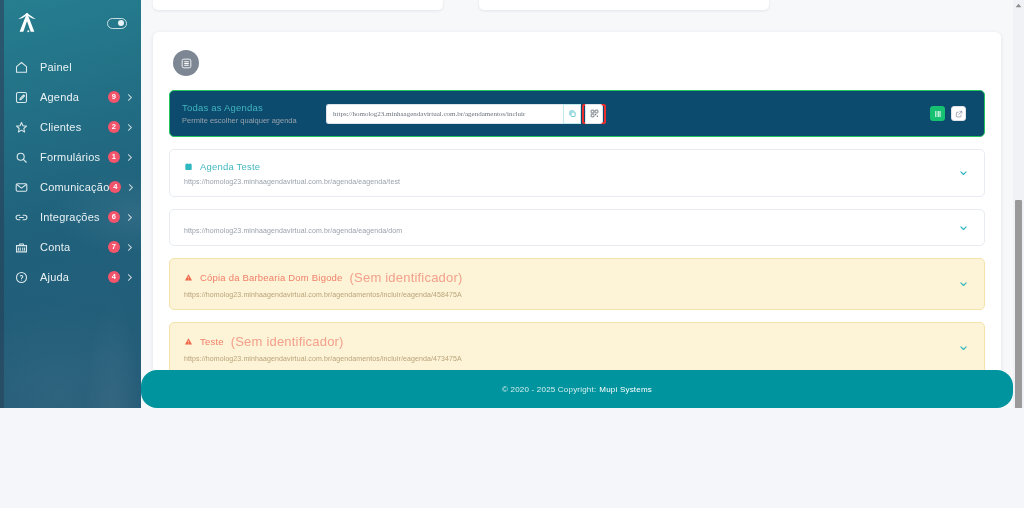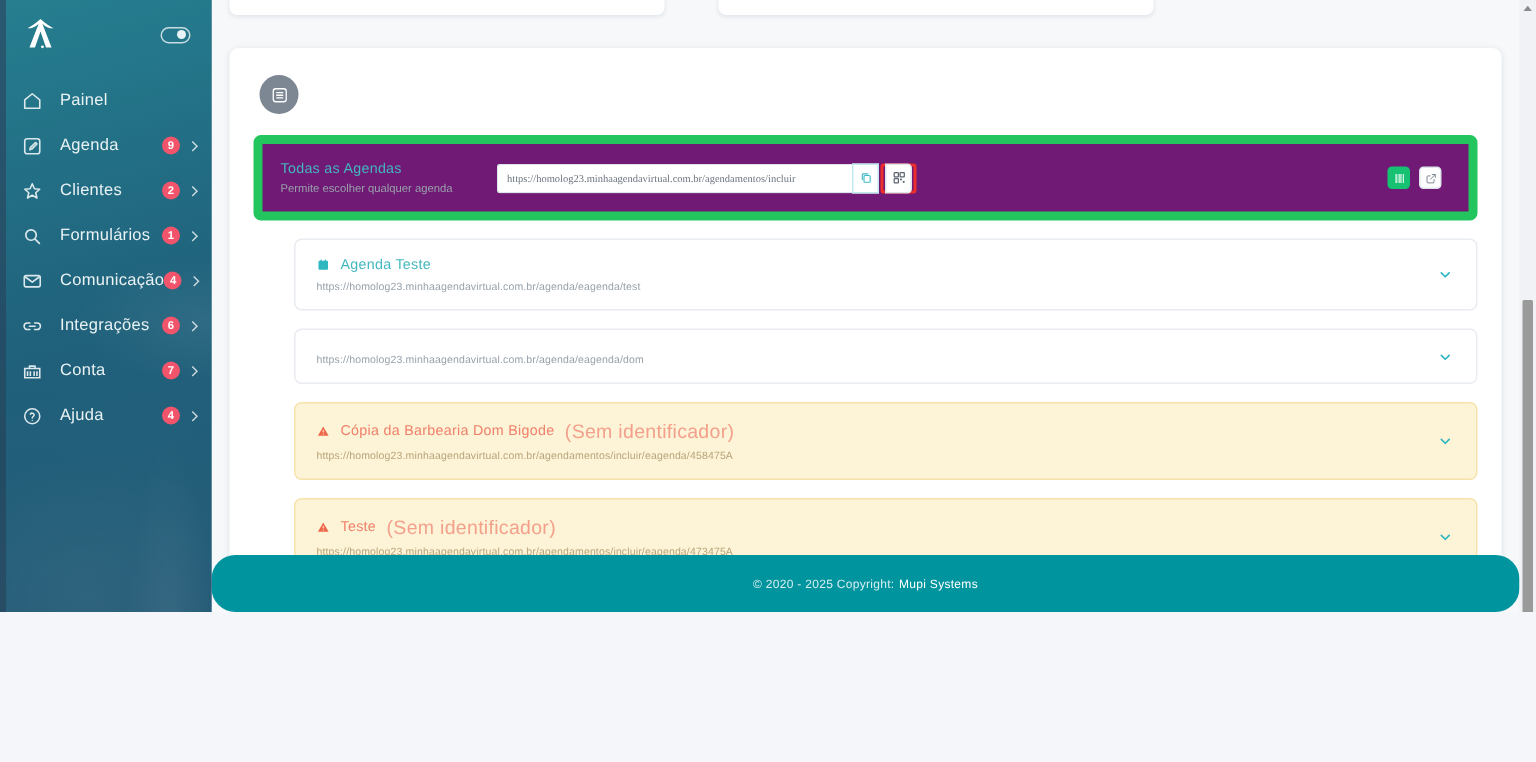--- a/index.html
+++ b/index.html
@@ -101,23 +101,23 @@
   .card-head { display: flex; align-items: center; gap: 12px; margin: 4px 0 14px 4px; }
   .head-circle {
     width: 26px; height: 26px; border-radius: 50%;
     background: #7d8793; display: flex; align-items: center; justify-content: center; flex:none;
   }
   .card-title { font-size: 12.5px; color: #66707c; font-weight: 400; letter-spacing:.2px;}
   .card-sub { font-size: 8px; color: #9aa3ad; margin-top: 3px; letter-spacing:.1px;}
 
   
   .all-panel {
-    border: 6px solid #22c55e; border-radius: 5px;
+    border: 1px solid #22c55e; border-radius: 5px;
     padding: 11px 12px; display: flex; align-items: center;
-    background: #701a75;
+    background: #0c4a6e;
   }
   .all-left { width: 140px; flex: none; }
   .all-title { font-size: 9.5px; color: #43b7bf; letter-spacing:.2px; }
   .all-sub { font-size: 7.5px; color: #98a1ab; margin-top: 3px; }
 
   .url-group { display: flex; align-items: stretch; height: 20px; margin-left: 4px;}
   .url-input {
     width: 237px; height: 20px; border: 1px solid #dfe4ea; border-right: none;
     border-radius: 3px 0 0 3px; font-size: 7px; color: #6b747f;
     padding: 0 6px; background: #fff; outline: none;
@@ -142,21 +142,21 @@
     width: 15px; height: 15px; border-radius: 3px;
     display: flex; align-items: center; justify-content: center; cursor: pointer;
   }
   .sq-btn.green { background: #16c172; }
   .sq-btn.outline { background: #fff; border: 1px solid #dfe4ea; }
 
   
   .row {
     border: 1px solid #e8ecf1; border-radius: 5px;
     margin-top: 12px; padding: 11px 13px 11px 14px;
-    position: relative; background:#fff;margin-left:27px;
+    position: relative; background:#fff;
   }
   .row.warn { background: #fdf3d6; border-color: #f6e2ab; }
   .row-title-line { display: flex; align-items: center; gap: 7px; }
   .row-ico { width: 9px; height: 9px; flex:none; display:block;}
   .row-title { font-size: 9.5px; color: #43b7bf; letter-spacing:.2px;}
   .row.warn .row-title { color: #f0806a; }
   .row-tag { font-size: 13px; color: #f3a08c; letter-spacing:.2px;}
   .row-url { font-size: 7px; color: #98a1ab; margin-top: 6px; letter-spacing:.1px;}
   .row.warn .row-url { color: #b8a57a; }
   .row-chev {

